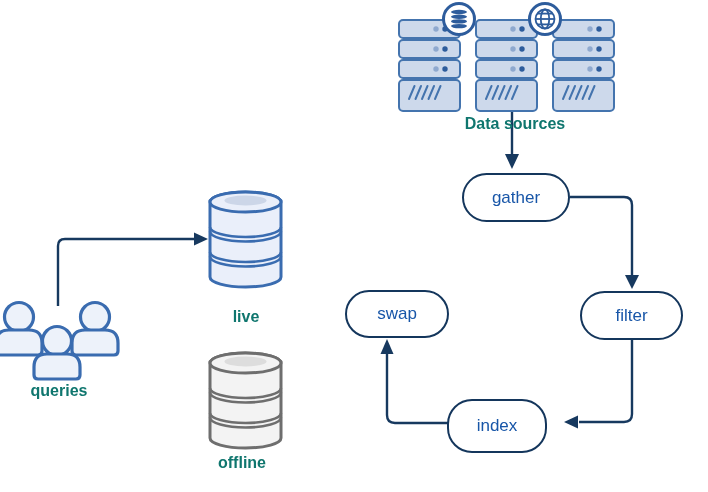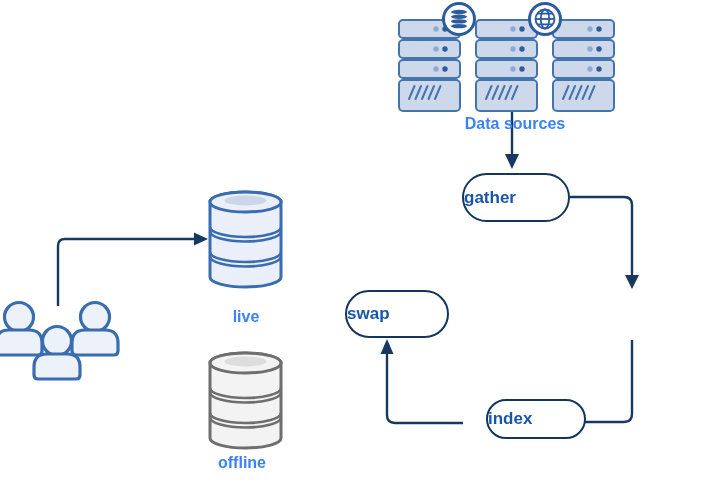--- a/index.html
+++ b/index.html
@@ -1,22 +1,22 @@
 <!DOCTYPE html>
 <html><head>
 <meta charset="utf-8">
 <style>
   html,body{margin:0;padding:0;background:#fff;}
   .stage{position:relative;width:708px;height:492px;background:#ffffff;overflow:hidden;
          font-family:"Liberation Sans",sans-serif;}
   .stage svg{position:absolute;left:0;top:0;}
-  .caption{position:absolute;font-weight:700;font-size:16px;color:#3b82f6;text-align:center;}
+  .caption{position:absolute;font-weight:700;font-size:16px;color:#0f766e;text-align:center;}
   .pill{position:absolute;box-sizing:border-box;background:#ffffff;border:2.5px solid #14365c;
-        border-radius:25px;display:flex;align-items:center;justify-content:flex-start;
-        font-weight:700;font-size:17px;color:#1856a8;}
+        border-radius:25px;display:flex;align-items:center;justify-content:center;
+        font-weight:400;font-size:17px;color:#1856a8;}
   
   .slab{fill:#cdd9eb;stroke:#4474ae;stroke-width:2;}
   .hatch{stroke:#4474ae;stroke-width:2;stroke-linecap:round;fill:none;}
   .dot-light{fill:#8fa9cf;}
   .dot-dark{fill:#2d5c9c;}
   .badge{fill:#ffffff;stroke:#2d5c9c;stroke-width:3;}
   .glyph{stroke:#2d5c9c;stroke-width:1.8;fill:none;}
   .cyl-live{fill:#eaeffa;stroke:#3a6cb0;stroke-width:3;stroke-linejoin:round;}
   .cyl-live-line{fill:none;stroke:#3a6cb0;stroke-width:2.6;}
   .cyl-off{fill:#f3f3f3;stroke:#6e6e6e;stroke-width:3;stroke-linejoin:round;}
@@ -144,23 +144,27 @@
       <g transform="translate(57,341)">
         <circle class="person" cx="0" cy="0" r="14.5"></circle>
         <path class="person" d="M-23,26 Q-23,13 -10,13 L10,13 Q23,13 23,26 L23,34 Q23,38 19,38 L-19,38 Q-23,38 -23,34 Z"></path>
       </g>
     </g>
   </svg>
 
   <div class="pill" style="left:462px;top:173px;width:108px;height:49px;">
     <span>gather</span>
   </div>
-  <div class="pill" style="left:486px;top:399px;width:100px;height:40px;">
+  <div class="pill" style="left:580px;top:291px;width:103px;height:49px;">
+    <span>filter</span>
+  </div>
+  <div class="pill" style="left:447px;top:399px;width:100px;height:54px;">
     <span>index</span>
   </div>
   <div class="pill" style="left:345px;top:290px;width:104px;height:48px;">
     <span>swap</span>
   </div>
 
   <div class="caption" style="left:415px;top:115px;width:200px;">Data sources</div>
   <div class="caption" style="left:196px;top:308px;width:100px;">live</div>
   <div class="caption" style="left:192px;top:454px;width:100px;">offline</div>
+  <div class="caption" style="left:8px;top:382px;width:102px;">queries</div>
 </div>
 
 </body></html>

